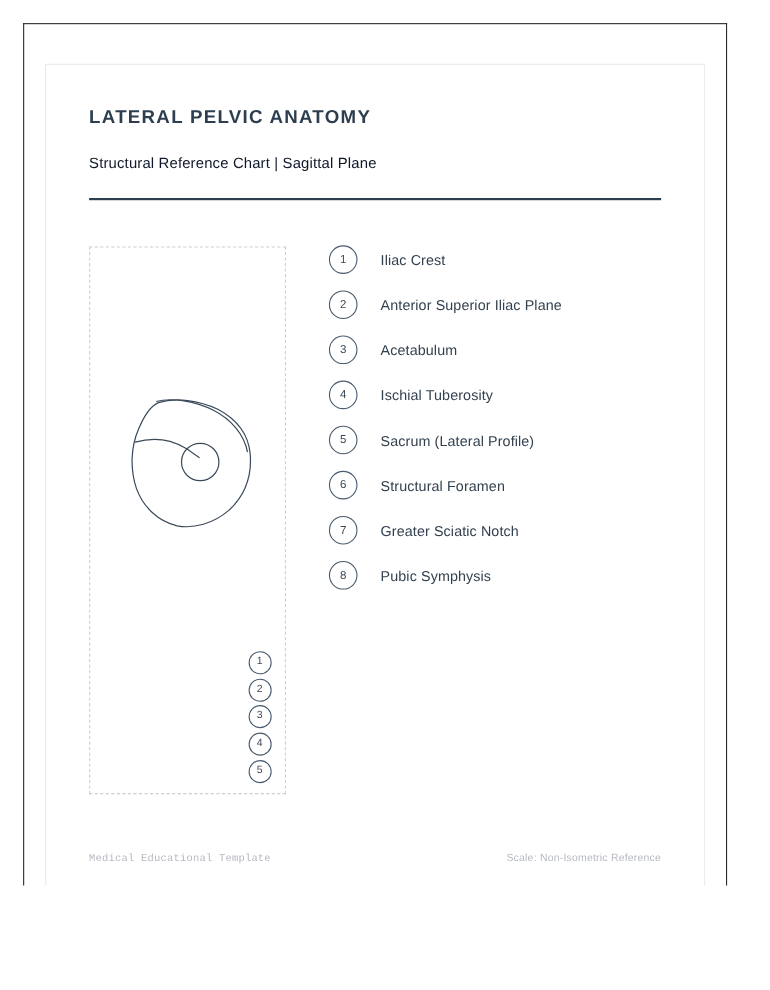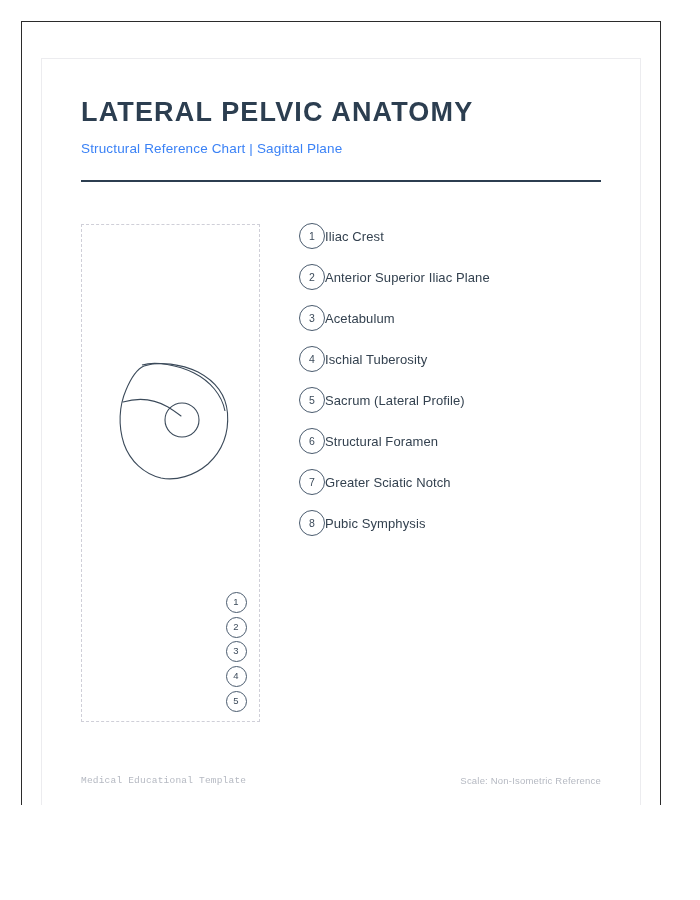--- a/index.html
+++ b/index.html
@@ -39,32 +39,32 @@
     border-bottom: none;
     box-sizing: border-box;
     background: #ffffff;
   }
 
   
   #chart-title {
     position: absolute;
     left: 81px;
     top: 97px;
-    font-size: 27px;
+    font-size: 17px;
     font-weight: bold;
     letter-spacing: 1.15px;
     color: #2c3e50;
     white-space: nowrap;
   }
   #chart-subtitle {
     position: absolute;
     left: 81px;
     top: 141px;
     font-size: 13.5px;
-    color: #3b82f6;
+    color: #0f172a;
     letter-spacing: 0.15px;
     white-space: nowrap;
   }
   #header-divider {
     position: absolute;
     left: 81px;
     top: 180px;
     width: 520px;
     height: 2px;
     background: #2c3e50;
@@ -129,20 +129,21 @@
     background: #ffffff;
     box-sizing: border-box;
     font-size: 10.5px;
     color: #3b4a5a;
     display: flex;
     align-items: center;
     justify-content: center;
     line-height: 1;
   }
   .legend-label {
+    margin-left: 21px;
     font-size: 13px;
     color: #33414f;
     white-space: nowrap;
     letter-spacing: 0.1px;
   }
 
   
   #footer-left {
     position: absolute;
     left: 81px;

